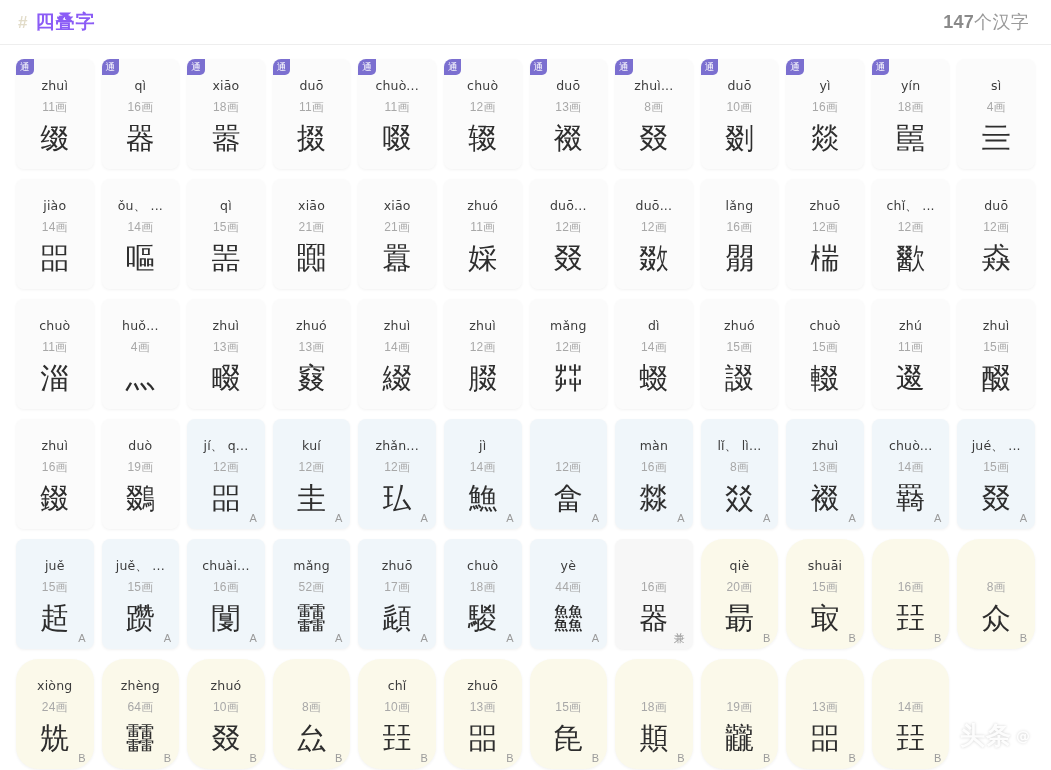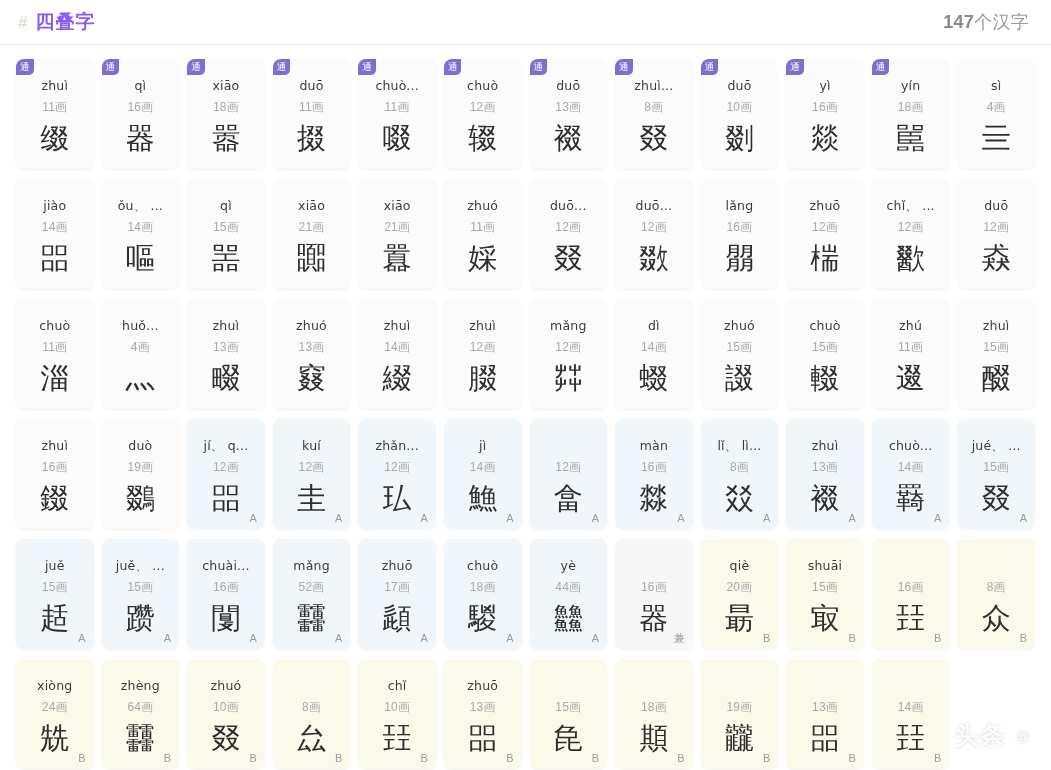--- a/index.html
+++ b/index.html
@@ -57,21 +57,21 @@
     height: 110px;
     border-radius: 8px;
     background: #fbfbfb;
     box-shadow: 0 1px 3px rgba(0,0,0,0.055);
     display: flex;
     flex-direction: column;
     align-items: center;
     overflow: hidden;
   }
   .card.theme-blue  { background: #f0f6fa; align-items: center; }
-  .card.theme-cream { background: #fbf9ea; }
+  .card.theme-cream { background: #fbf9ea; border-radius: 22px; }
   .card.theme-gray  { background: #f7f7f7; }
 
   .badge {
     position: absolute;
     top: 0; left: 0;
     background: #7b6fd0;
     color: #ffffff;
     font-size: 9.5px;
     line-height: 1;
     padding: 3px 4px 3.5px 4px;
@@ -113,21 +113,20 @@
     line-height: 1;
   }
 
   
   .watermark {
     position: absolute;
     right: 16px;
     bottom: 18px;
     display: flex;
     align-items: center;
-    gap: 6px;
     font-size: 25px;
     font-weight: 700;
     color: rgba(255,255,255,0.92);
     text-shadow: 0 0 3px rgba(0,0,0,0.18);
     font-family: "DejaVu Sans", "Liberation Sans", sans-serif;
     pointer-events: none;
     letter-spacing: 1px;
   }
   .wm-at {
     display: inline-flex;

